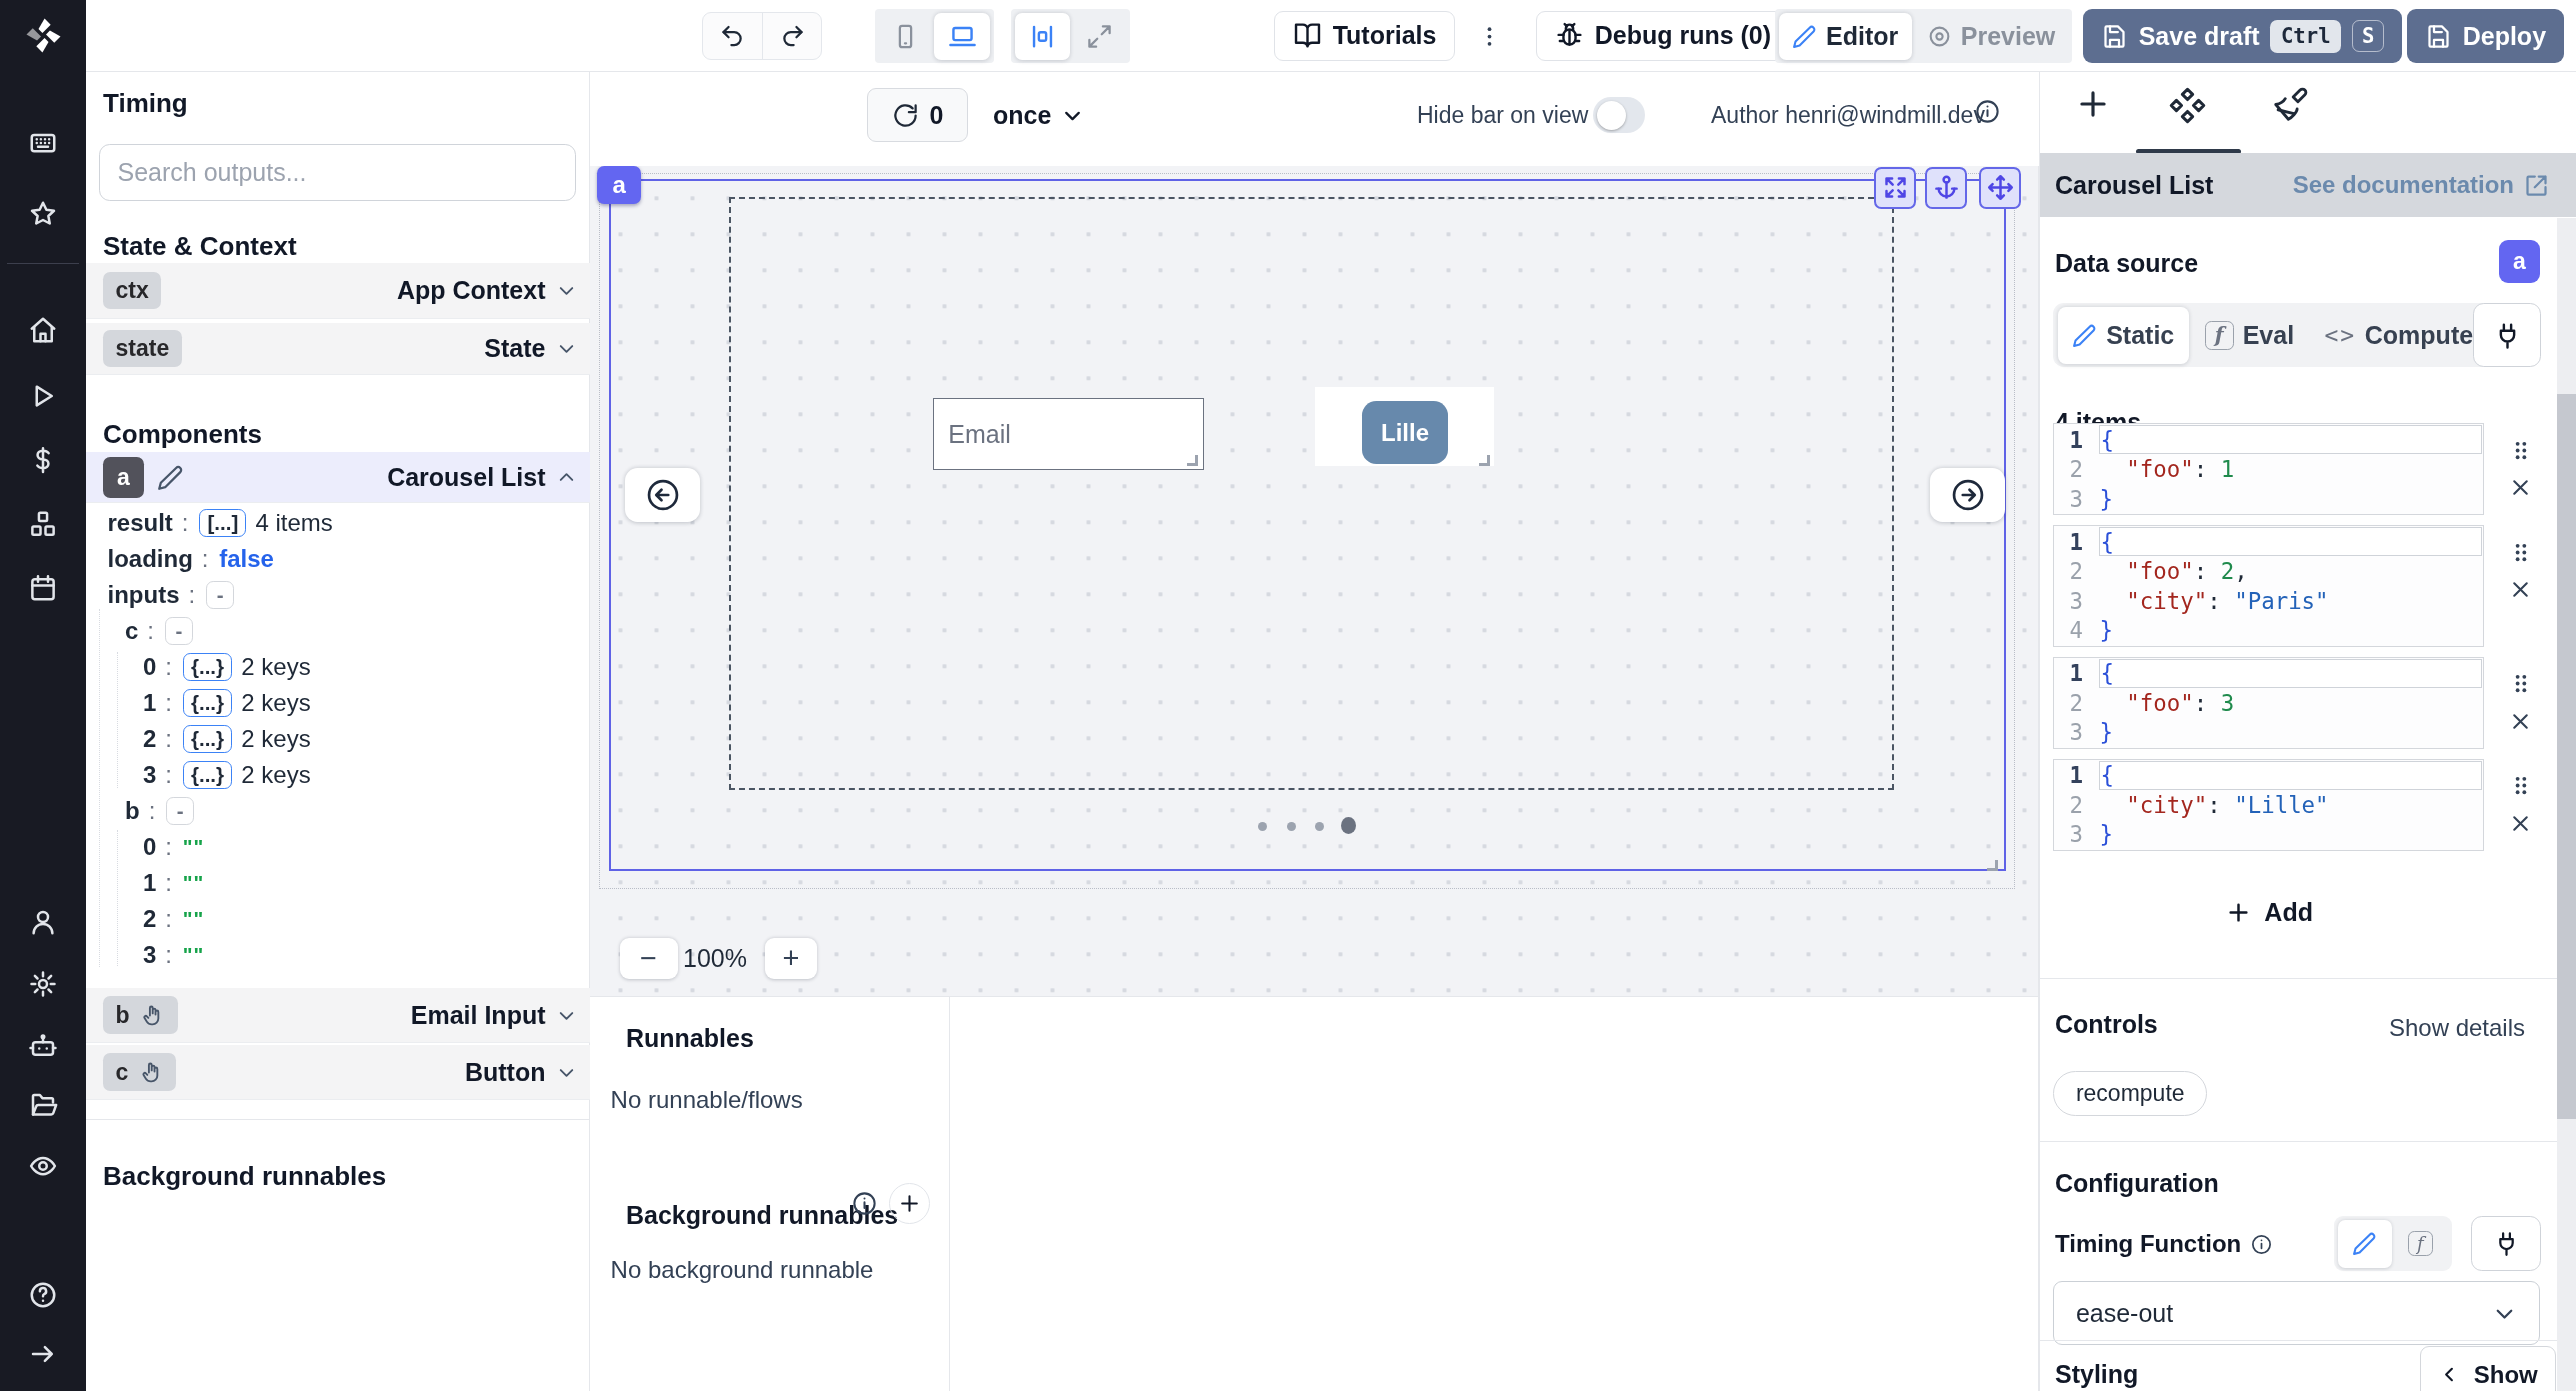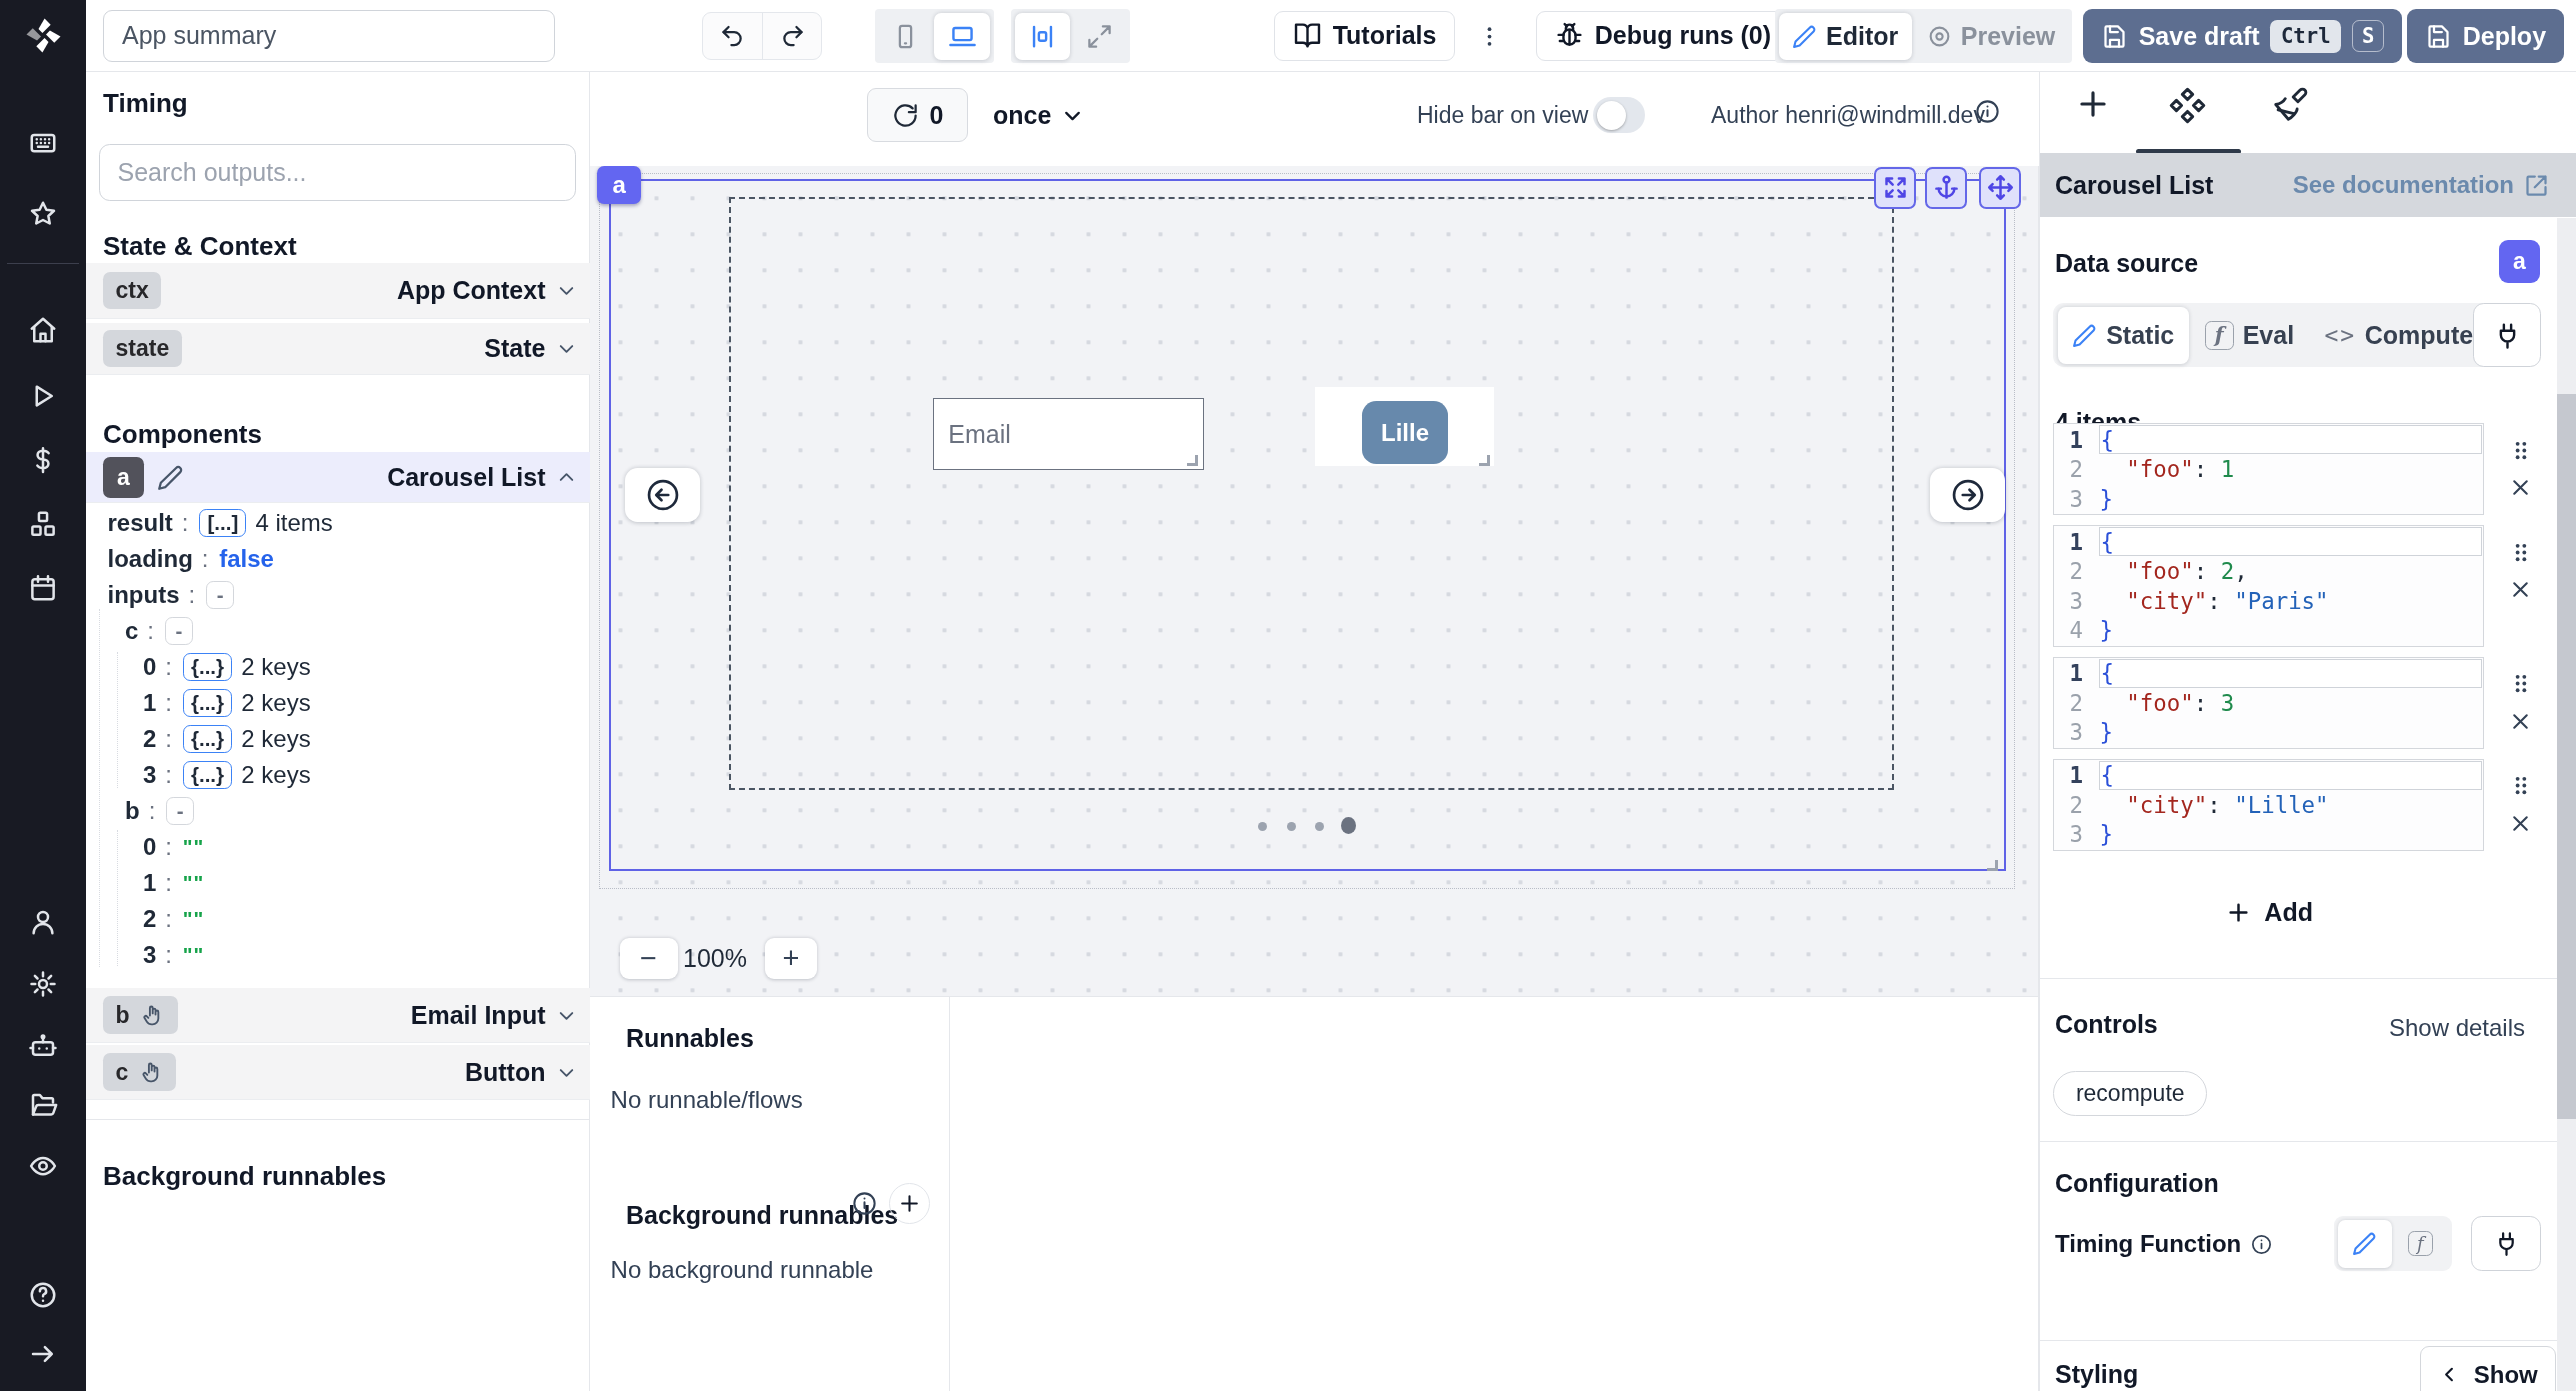--- a/index.html
+++ b/index.html
@@ -233,21 +233,20 @@
         </svg>
       </div>
     <div class="rbtn" style="top:1339px">
         <svg width="30" height="30" viewBox="0 0 24 24" fill="none" stroke="currentColor" stroke-width="2" stroke-linecap="round" stroke-linejoin="round">
           <path d="M4 12h15M13.5 6.5 19 12l-5.5 5.5"></path>
         </svg>
       </div>
   </aside>
 
   <header class="topbar">
-    <input class="summary-input" value="App summary" style="">
     <div class="undo-group">
       <button>
           <svg width="27" height="27" viewBox="0 0 24 24" fill="none" stroke="currentColor" stroke-width="2" stroke-linecap="round" stroke-linejoin="round">
             <path d="M8.5 13.5 4 9l4.5-4.5"></path>
             <path d="M4 9h9.5a5.75 5.75 0 0 1 0 11.5H11"></path>
           </svg>
         </button>
       <button>
           <svg width="27" height="27" viewBox="0 0 24 24" fill="none" stroke="currentColor" stroke-width="2" stroke-linecap="round" stroke-linejoin="round">
             <path d="M15.5 13.5 20 9l-4.5-4.5"></path>
@@ -808,20 +807,26 @@
         </button>
       <button class="mini-opt">
           <span class="fbox" style="width:25px;height:25px;font-size:18px">f</span>
         </button>
     </div>
     <button class="plug-btn" style="left:431px;top:1144px;width:70px;height:55px">
         <svg width="27" height="27" viewBox="0 0 24 24" fill="none" stroke="currentColor" stroke-width="2" stroke-linecap="round" stroke-linejoin="round">
           <path d="M9 3v5M15 3v5M6.5 8h11v3.5a5.5 5.5 0 0 1-11 0zM12 17v5"></path>
         </svg>
       </button>
+    <div class="tf-select">
+      <span>ease-out</span>
+      <svg style="margin-left:auto" width="27" height="27" viewBox="0 0 24 24" fill="none" stroke="#334155" stroke-width="2" stroke-linecap="round" stroke-linejoin="round">
+          <path d="m6 9.5 6 6 6-6"></path>
+        </svg>
+    </div>
 
     <div class="rp-div" style="top:1268px"></div>
     <div class="styling-h">Styling</div>
     <button class="show-btn">
       <svg width="23" height="23" viewBox="0 0 24 24" fill="none" stroke="#111827" stroke-width="2.2" stroke-linecap="round" stroke-linejoin="round">
           <path d="M14.5 6 8.5 12l6 6"></path>
         </svg>
       <span>Show</span>
     </button>
 

